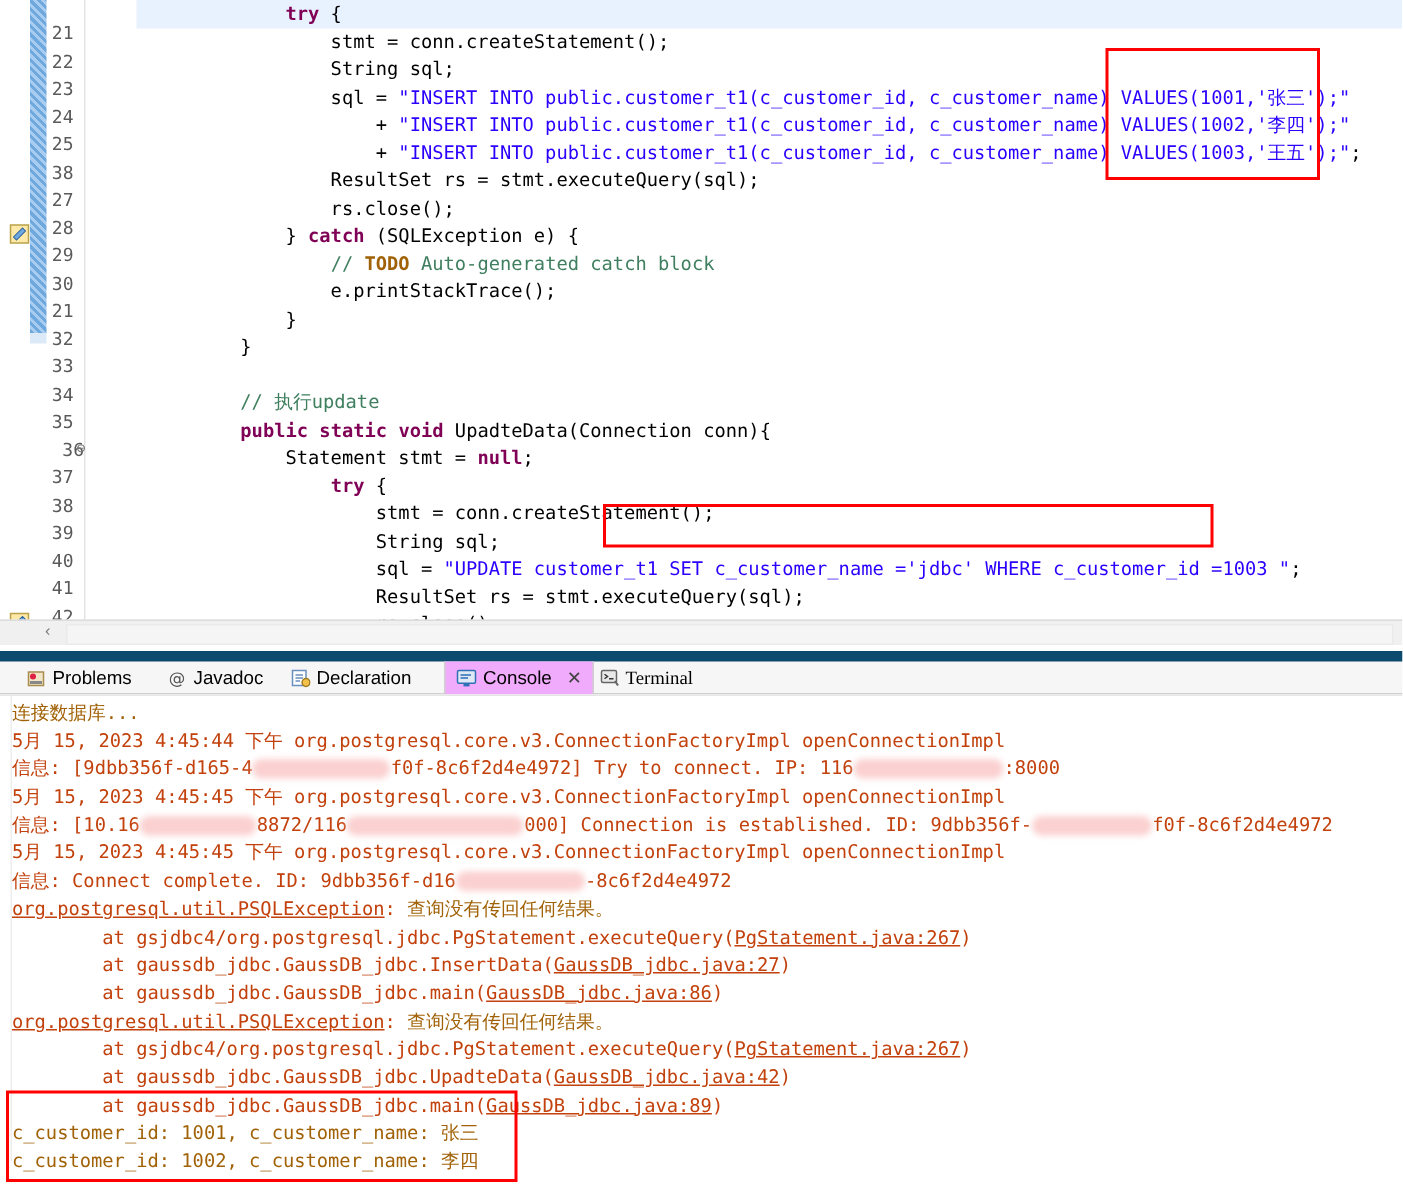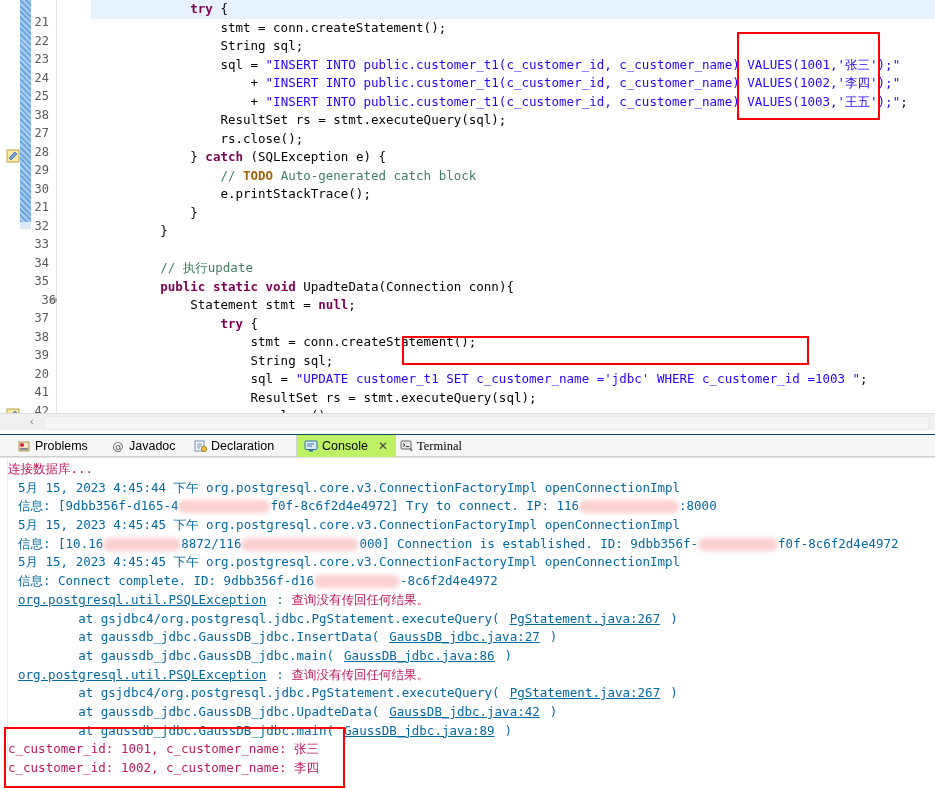--- a/index.html
+++ b/index.html
@@ -28,35 +28,35 @@
   .tod{color:#a16207;font-weight:bold;}
 
   .hscroll{position:absolute;left:0;bottom:2px;width:935px;height:16px;background:#f0f0f0;border-top:1px solid #dcdcdc;}
   .hscroll .lt{position:absolute;left:30px;top:1px;color:#777;font-size:11px;}
   .hscroll .trough{position:absolute;left:44px;top:2px;right:6px;height:12px;background:#f5f5f5;border:1px solid #eaeaea;}
   .editor-edge{position:absolute;left:0;bottom:0;width:935px;height:2px;background:#ffffff;}
   .vstrip{position:absolute;left:0;top:0;width:8px;height:414px;background:#ffffff;border-right:1px solid #f0f0f0;}
 
   
   .bottom{position:absolute;left:0;top:434px;width:935px;height:355px;background:#ffffff;}
-  .tabbar{position:relative;height:22px;background:#f6f6f6;border-top:1px solid #0c4a6e;}
+  .tabbar{position:relative;height:22px;background:#f6f6f6;border-top:7px solid #0c4a6e;}
   .tab{position:absolute;top:0;height:22px;display:flex;align-items:center;gap:4px;padding:0 7px;font-size:12.5px;color:#000;}
-  .tab.active{background:#bef264;border-left:1px solid #cfcfcf;border-right:1px solid #cfcfcf;}
+  .tab.active{background:#f0abfc;border-left:1px solid #cfcfcf;border-right:1px solid #cfcfcf;}
   .tab .x{font-size:12px;color:#444;margin-left:6px;}
   .tabunder{position:absolute;left:0;top:21px;width:935px;height:1px;background:#cfcfcf;}
 
   .statusline{position:relative;height:17px;line-height:17px;padding-left:2px;font-size:12.5px;
     font-family:"Liberation Sans",sans-serif;color:#000;background:#ffffff;white-space:pre;}
 
   .outwrap{position:relative;height:310px;background:#ffffff;border-top:1px solid #e6e6e6;}
   .out{position:absolute;left:8px;top:2px;right:4px;
     font-family:"DejaVu Sans Mono","Liberation Mono",monospace;font-size:12.5px;white-space:pre;}
   .orow{height:18.7px;line-height:18.7px;}
-  .red{color:#0369a1;margin-left:10px;}
-  .blk{color:#be185d;}
+  .red{color:#c2410c;}
+  .blk{color:#a16207;}
   .ul{text-decoration:underline;}
   .lgutter{position:absolute;left:0;top:0;width:7px;height:310px;background:#ffffff;border-right:1px solid #ededed;}
 
   .redact{display:inline-block;vertical-align:middle;height:13px;border-radius:7px;
     background:#fbd0d0;filter:blur(2.2px);}
 
   
   .rbox{position:absolute;border:2px solid #ff0000;pointer-events:none;}
 
   .icn{display:inline-block;width:14px;height:14px;position:relative;flex:0 0 14px;}
@@ -85,21 +85,21 @@
             <div class="lnum">30</div>
             <div class="lnum">21</div>
             <div class="lnum">32</div>
             <div class="lnum">33</div>
             <div class="lnum">34</div>
             <div class="lnum">35</div>
             <div class="lnum" style="position: relative; padding-right: 0px;">36<span style="position: absolute; right: -1px; top: 0px; font-size: 10px; color: rgb(119, 119, 119);">⊖</span></div>
             <div class="lnum">37</div>
             <div class="lnum">38</div>
             <div class="lnum">39</div>
-            <div class="lnum">20</div>
+            <div class="lnum">40</div>
             <div class="lnum">41</div>
             <div class="lnum">42</div>
             <div class="lnum">43</div>
           </div>
         <svg class="gicon" style="top:149px;" viewBox="0 0 14 14">
           <rect x="1" y="1" width="12" height="12" fill="#ffe9a8" stroke="#b9a24a"></rect>
           <path d="M3 9 L9 3 L11 5 L5 11 Z" fill="#6ea8e0" stroke="#2a5f9e" stroke-width=".7"></path>
         </svg>
         <svg class="gicon" style="top:408px;" viewBox="0 0 14 14">
           <rect x="1" y="1" width="12" height="12" fill="#ffe9a8" stroke="#b9a24a"></rect>

